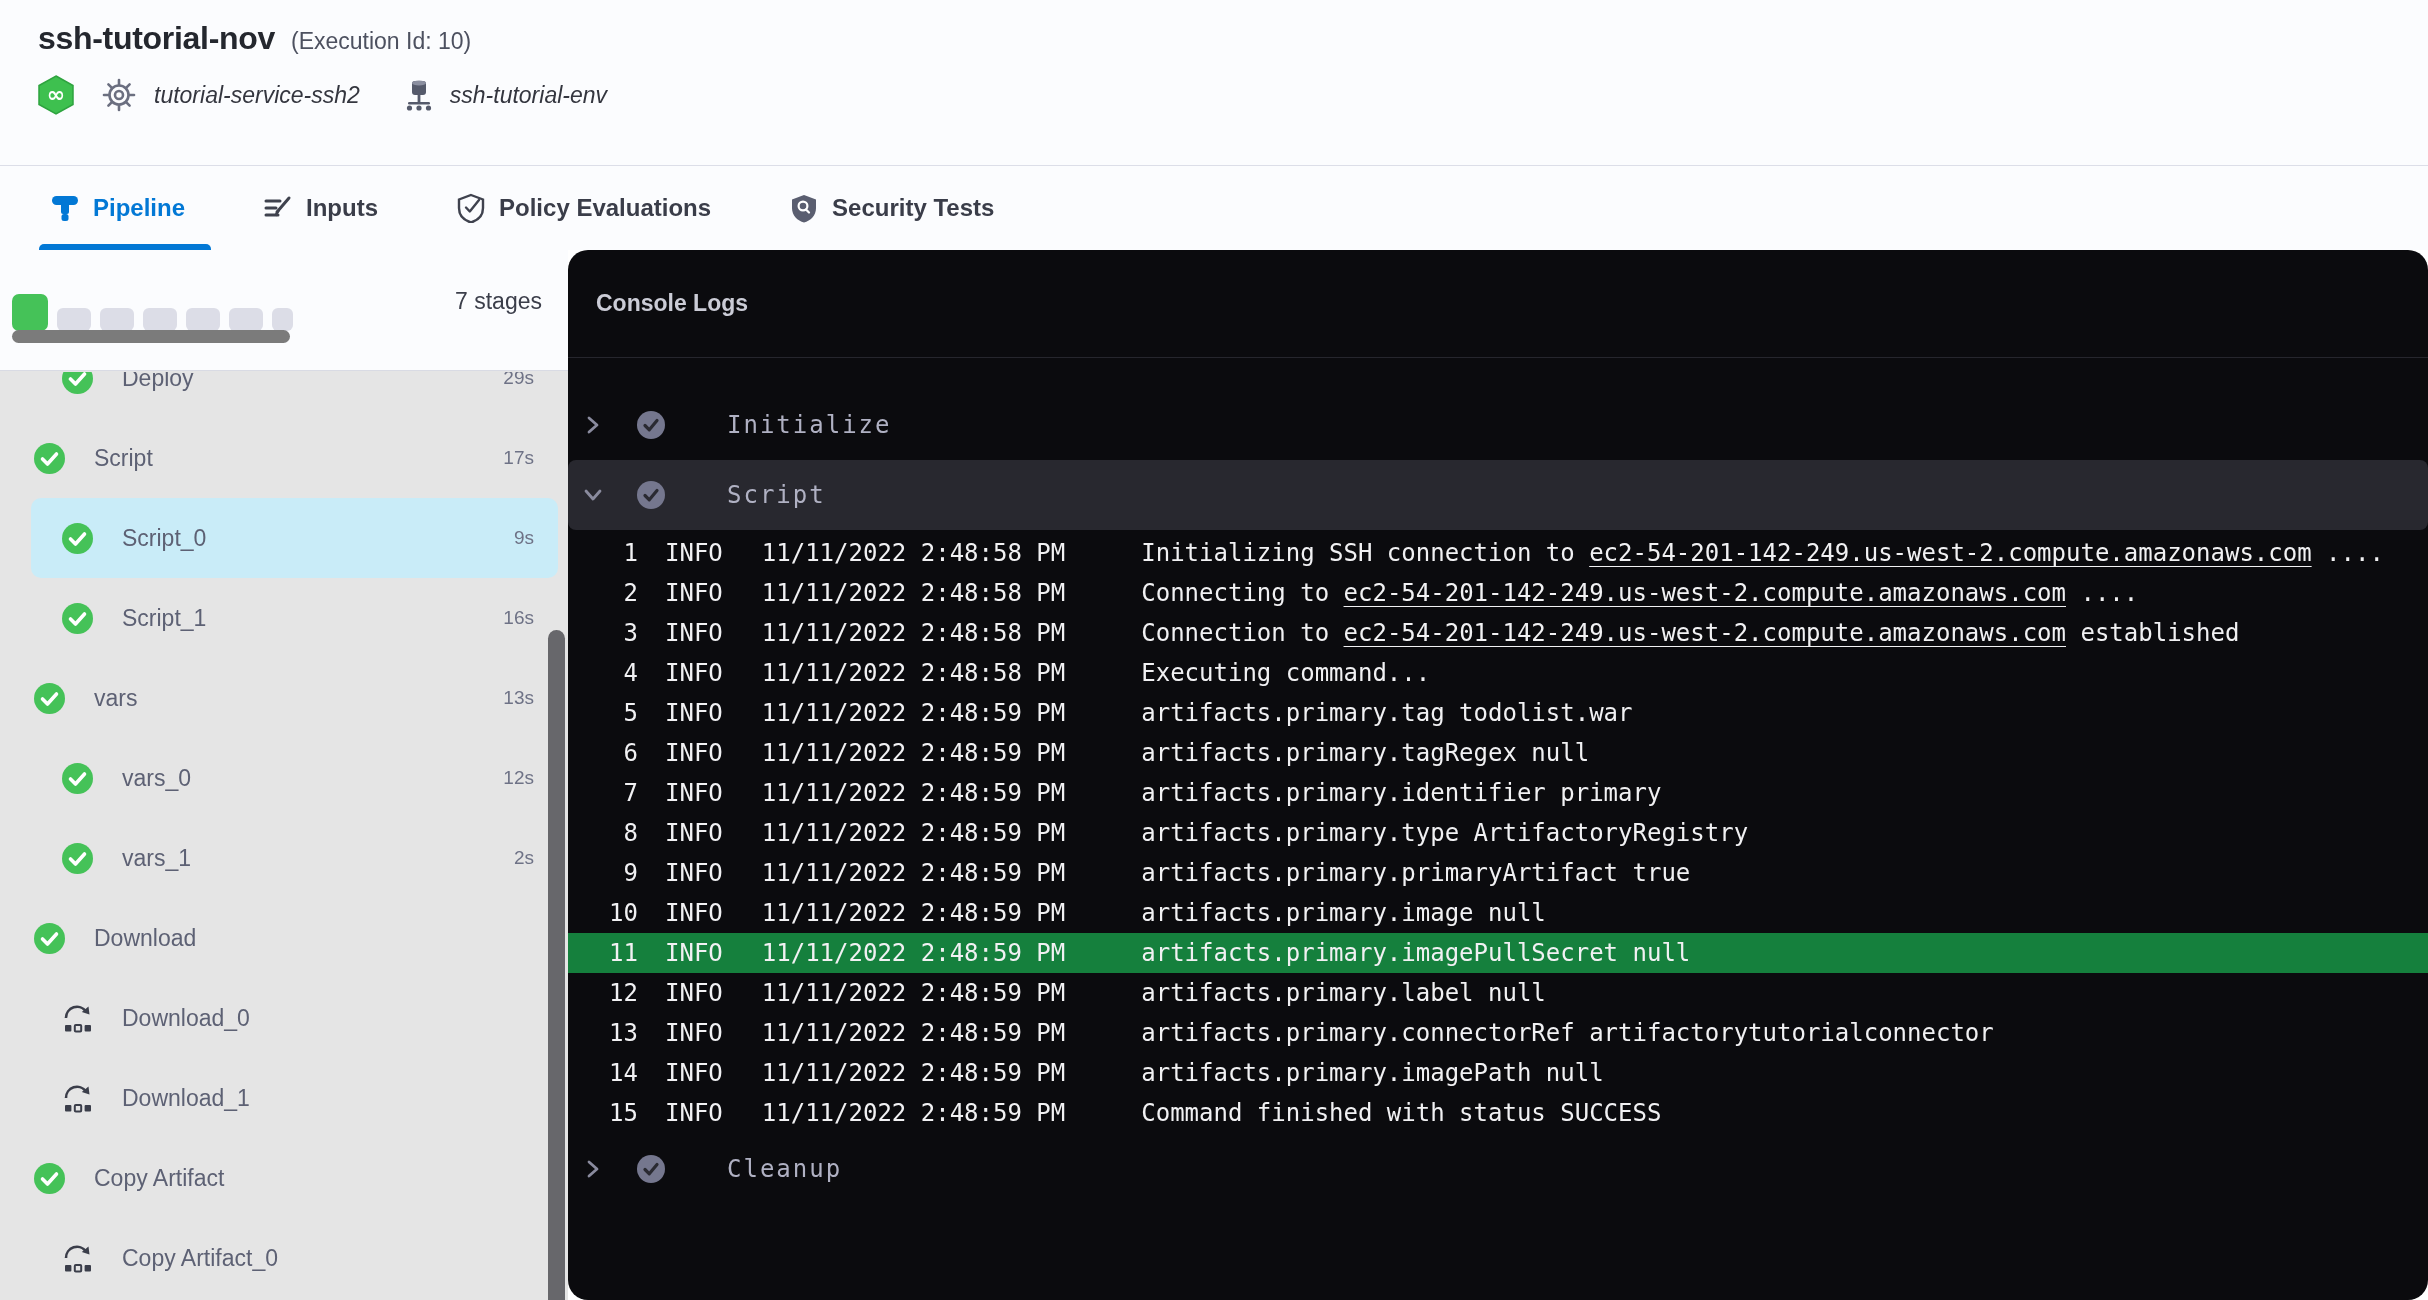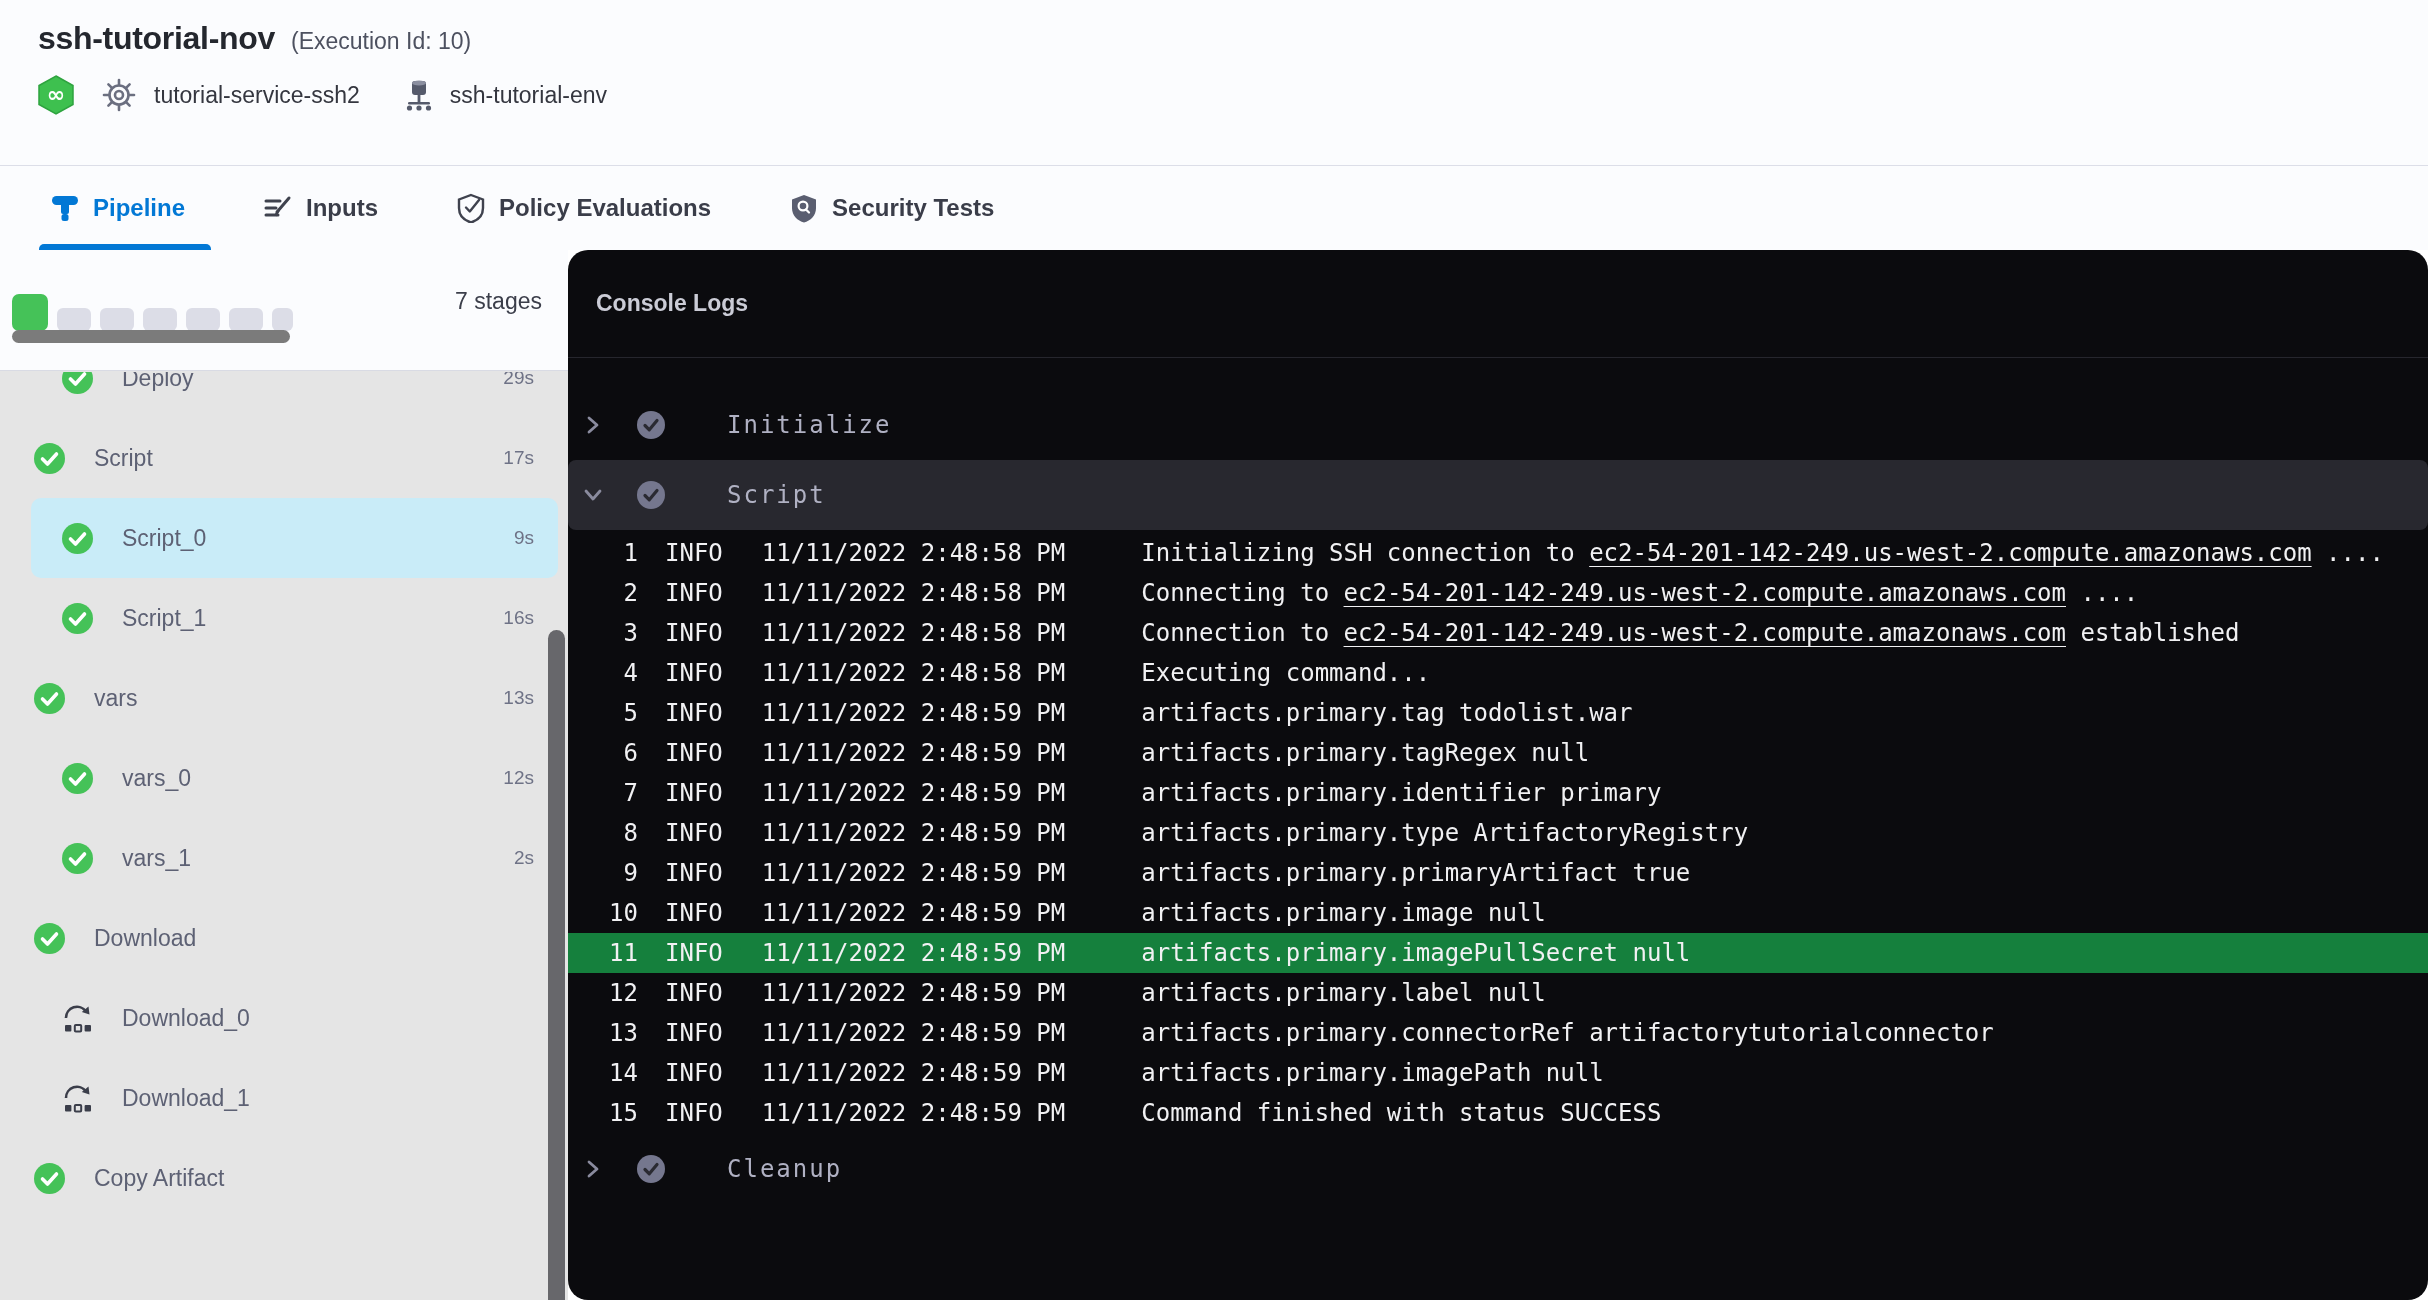--- a/index.html
+++ b/index.html
@@ -5,21 +5,21 @@
   * { margin:0; padding:0; box-sizing:border-box; }
   html,body { width:2428px; height:1300px; overflow:hidden; }
   body { font-family:"Liberation Sans","DejaVu Sans",sans-serif; background:#ffffff; position:relative; }
 
   
   .page-header { height:165px; background:#fbfcfe; }
   .title-row { padding:20px 0 0 38px; display:flex; align-items:baseline; }
   .exec-title { font-size:32px; font-weight:700; color:#24272e; letter-spacing:-0.3px; }
   .exec-id { font-size:23px; color:#4d5160; margin-left:16px; font-weight:400; }
   .meta-row { margin-top:18px; padding-left:38px; display:flex; align-items:center; }
-  .meta-label { font-size:23px; color:#34363f; }
+  .meta-label { font-size:23px; color:#34363f;font-style:italic; }
   .svc-name { margin-left:18px; }
   .env-name { margin-left:16px; }
   .cd-icon { width:36px; height:40px; }
   .gear-icon { width:34px; height:34px; margin-left:28px; }
   .env-icon { width:30px; height:32px; margin-left:44px; }
 
   
   .tabbar { height:85px; background:#fbfcfe; border-top:1px solid #dcdee8; display:flex; align-items:center; padding-left:50px; gap:78px; }
   .tab { position:relative; height:100%; display:flex; align-items:center; gap:13px; font-size:24px; font-weight:700; color:#3a3d49; cursor:pointer; }
   .tab .tab-icon { width:30px; height:30px; display:block; }
@@ -267,20 +267,32 @@
   </div>
           <div class="stage-row">
     <svg class="stage-icon icon-success" viewBox="0 0 31 31">
       <circle cx="15.5" cy="15.5" r="15.5" fill="#45c258"></circle>
       <polyline points="8.5,16 13.5,21 22.5,11" fill="none" stroke="#ffffff" stroke-width="3.6" stroke-linecap="round" stroke-linejoin="round"></polyline>
     </svg>
 
     <span class="stage-label">Copy Artifact</span>
     <span class="stage-duration"></span>
   </div>
+          <div class="stage-row sub">
+
+    <svg class="stage-icon icon-command" viewBox="0 0 31 31">
+      <path d="M4 15 A11 11 0 0 1 24 8.5" fill="none" stroke="#3b3e4a" stroke-width="2.6"></path>
+      <polygon points="26.5,3.5 27.5,11.5 19.8,9" fill="#3b3e4a"></polygon>
+      <rect x="3" y="22" width="6.4" height="6.4" rx="1" fill="#3b3e4a"></rect>
+      <rect x="12.8" y="22" width="6.4" height="6.4" rx="1" fill="none" stroke="#3b3e4a" stroke-width="2"></rect>
+      <rect x="22.6" y="22" width="6.4" height="6.4" rx="1" fill="#3b3e4a"></rect>
+    </svg>
+    <span class="stage-label">Copy Artifact_0</span>
+    <span class="stage-duration"></span>
+  </div>
         </div>
     </div>
     <div class="v-scroll"></div>
   </div>
 
   <div class="console">
     <div class="console-head">
       <span class="console-title">Console Logs</span>
     </div>
     <div class="console-body" id="console-body">

